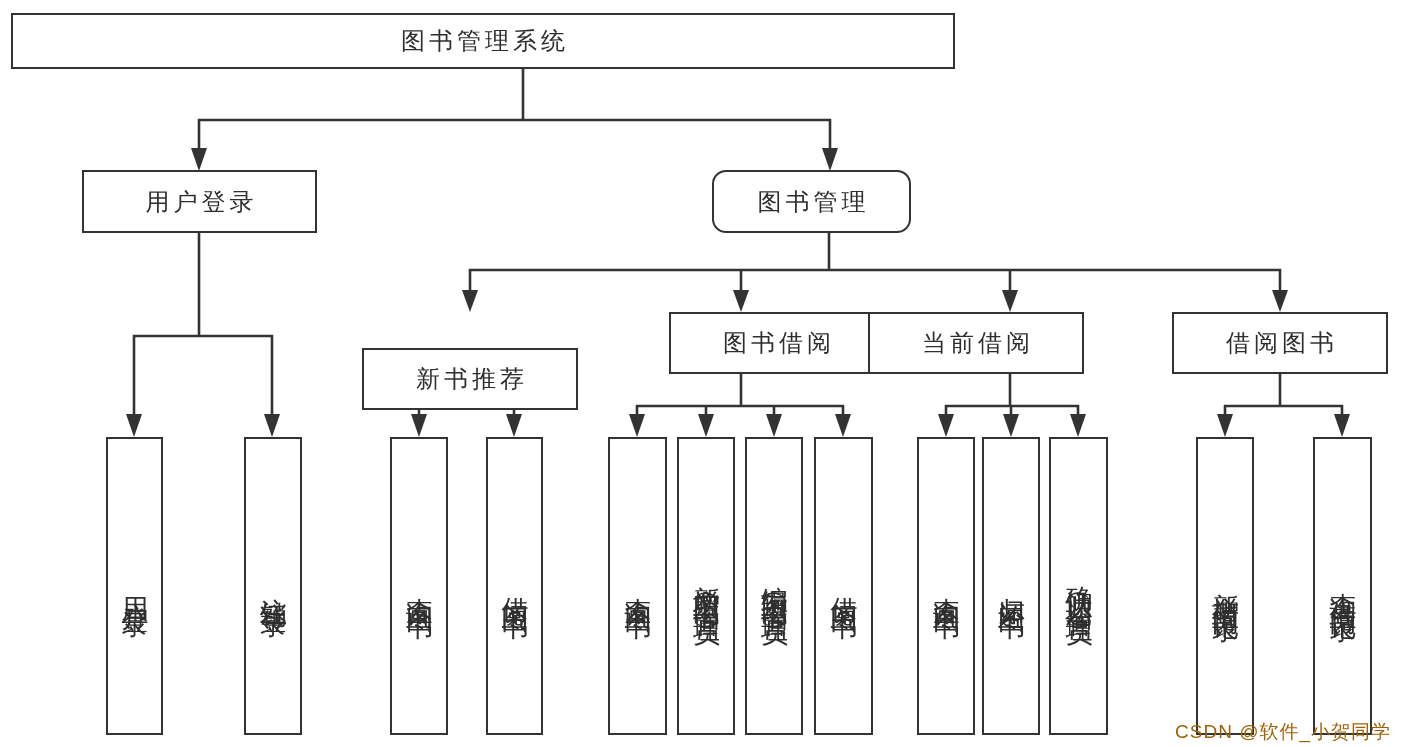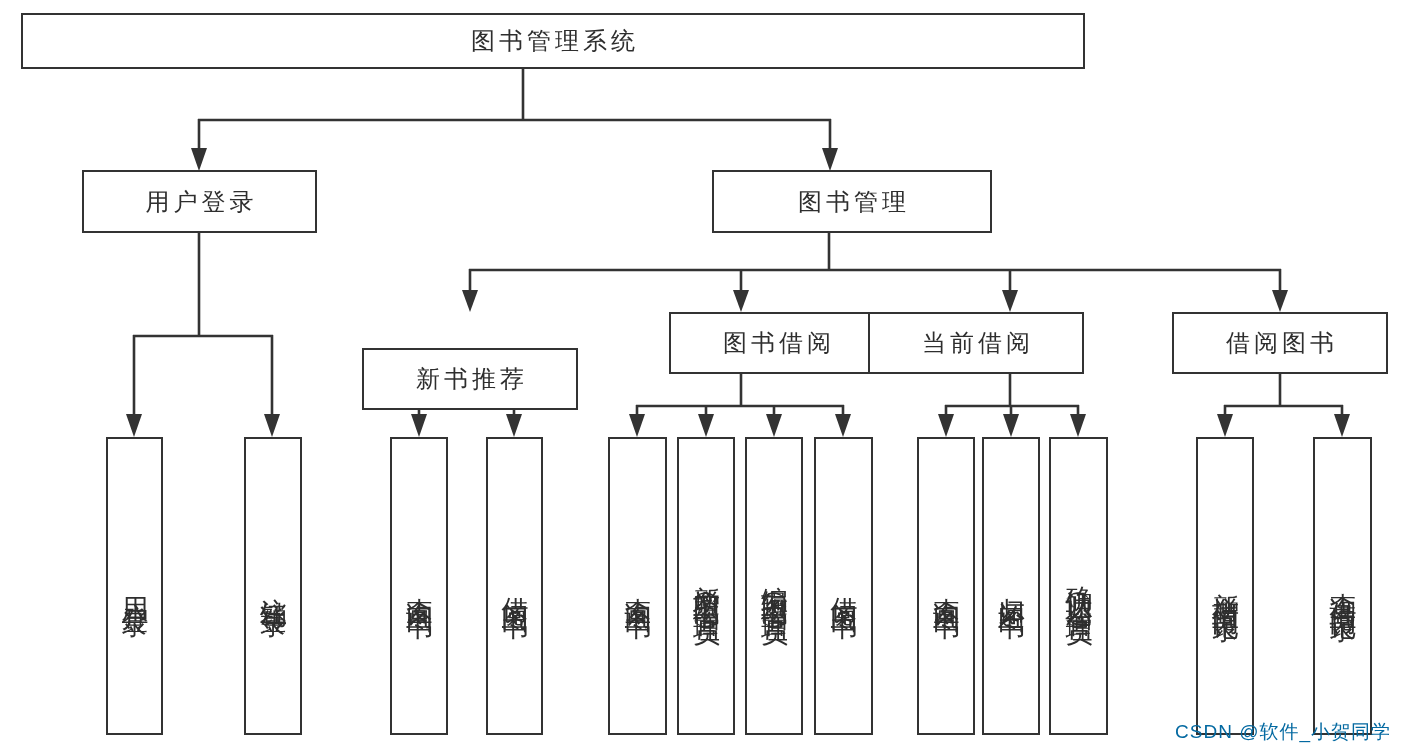--- a/index.html
+++ b/index.html
@@ -51,21 +51,21 @@
     letter-spacing: 5px;
     color: #2e2e2e;
     white-space: nowrap;
     line-height: 1;
   }
   #watermark {
     position: absolute;
     right: 14px;
     top: 719px;
     font-size: 19px;
-    color: #0369a1;
+    color: #a16207;
     letter-spacing: 1px;
     z-index: 2;
     white-space: nowrap;
   }
 </style>
 </head>
 <body>
 
 <div id="canvas">
 
@@ -105,24 +105,24 @@
       <polygon points="766,414 782,414 774,437"></polygon>
       <polygon points="835,414 851,414 843,437"></polygon>
       <polygon points="938,414 954,414 946,437"></polygon>
       <polygon points="1003,414 1019,414 1011,437"></polygon>
       <polygon points="1070,414 1086,414 1078,437"></polygon>
       <polygon points="1217,414 1233,414 1225,437"></polygon>
       <polygon points="1334,414 1350,414 1342,437"></polygon>
     </g>
   </svg>
 
-  <div class="hbox" style="left:21px; top:13px; width:1064px; height:56px;">图书管理系统</div>
+  <div class="hbox" style="left:11px; top:13px; width:944px; height:56px;">图书管理系统</div>
 
   <div class="hbox" style="left:82px; top:170px; width:235px; height:63px;">用户登录</div>
-  <div class="hbox" style="left:712px; top:170px; width:280px; height:63px;">图书管理</div>
+  <div class="hbox" style="left:712px; top:170px; width:199px; height:63px;border-radius:14px;">图书管理</div>
 
   <div class="hbox" style="left:362px; top:312px; width:216px; height:62px;margin-top:36px;">新书推荐</div>
   <div class="hbox" style="left:633px; top:312px; width:216px; height:62px;margin-left:36px;">图书借阅</div>
   <div class="hbox" style="left:868px; top:312px; width:216px; height:62px;">当前借阅</div>
   <div class="hbox" style="left:1172px; top:312px; width:216px; height:62px;">借阅图书</div>
 
   <div class="vbox" style="left:106px; width:57px;">
     <span class="vtext">用户登录</span>
   </div>
   <div class="vbox" style="left:244px; width:58px;">

